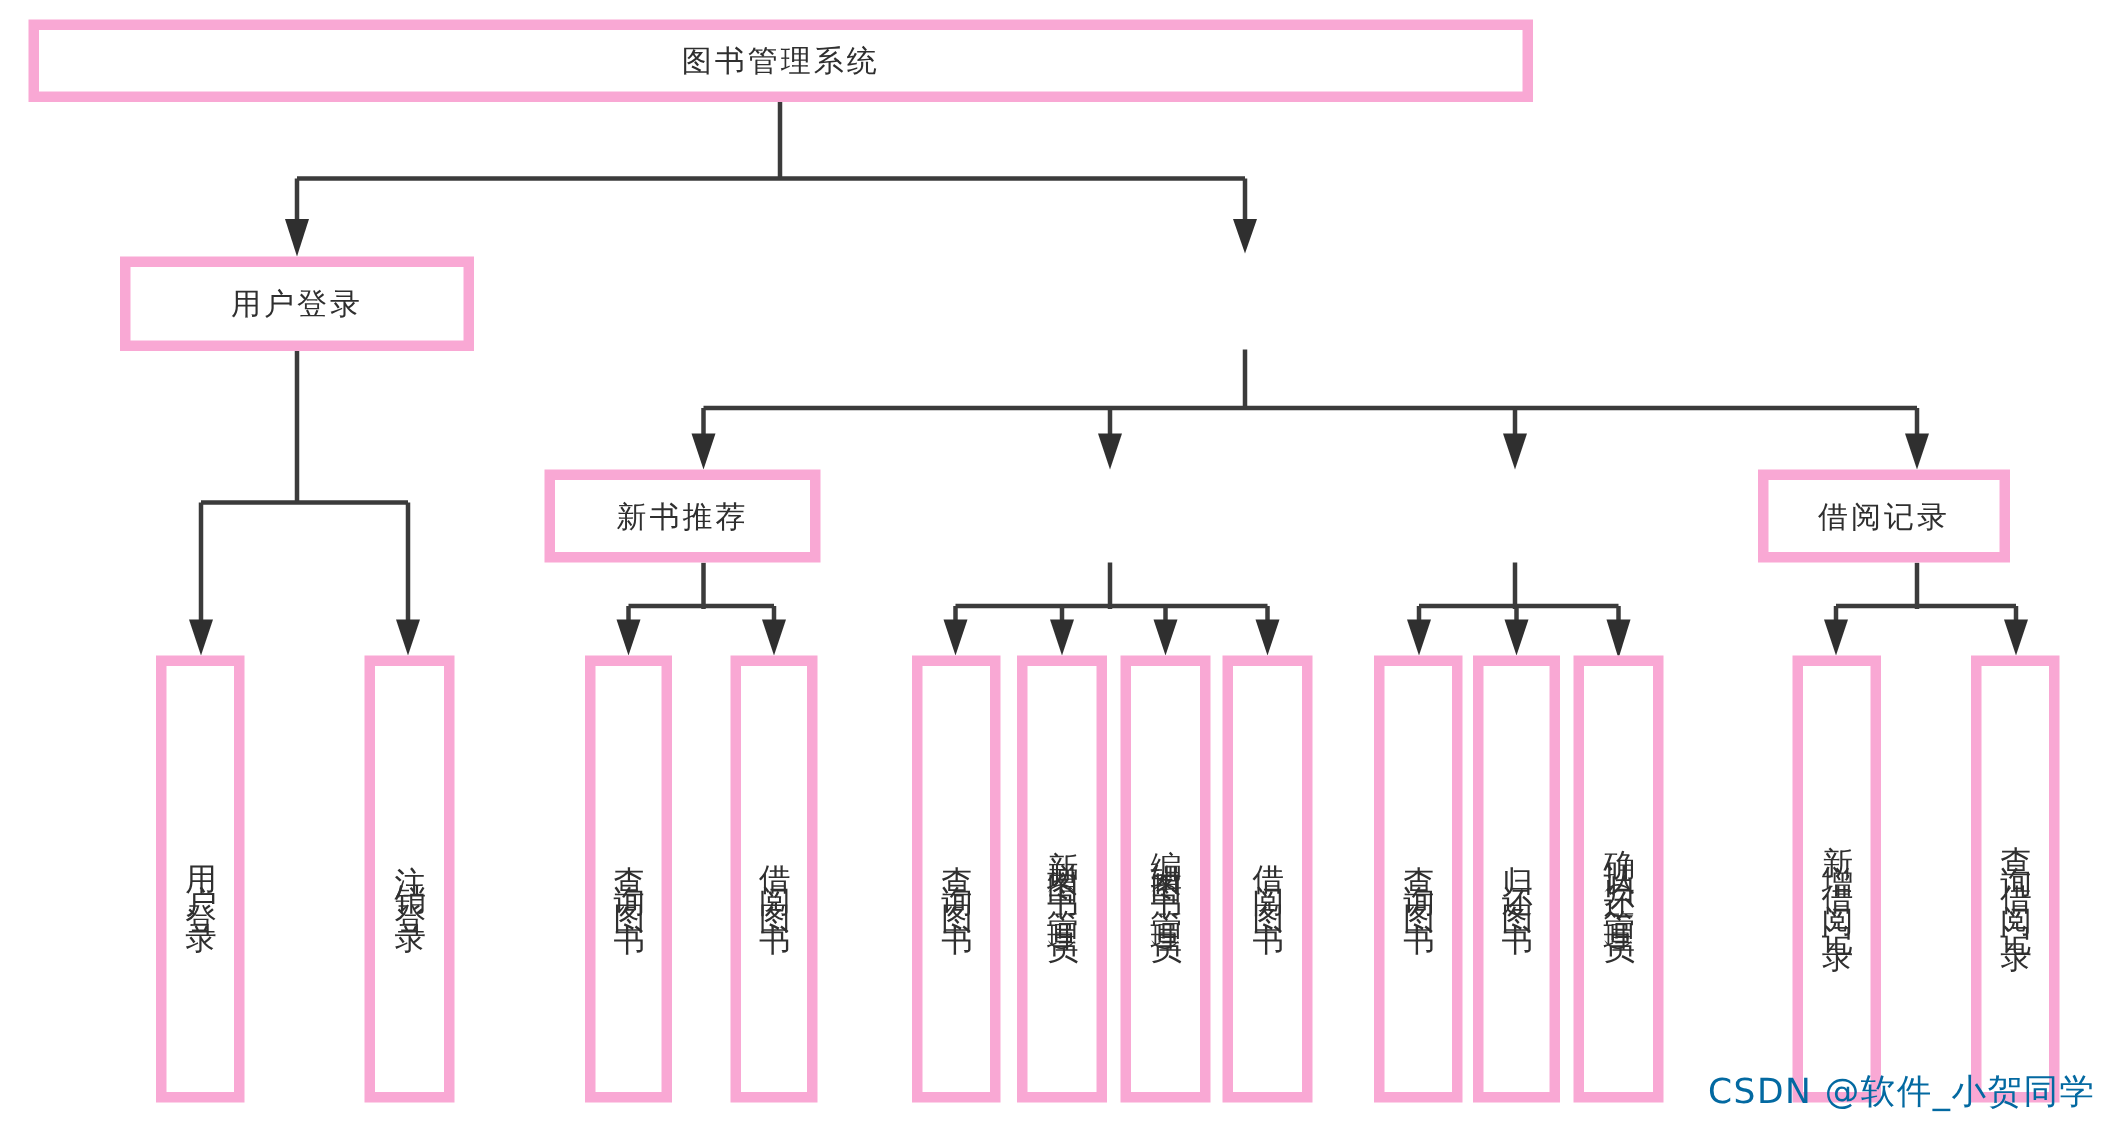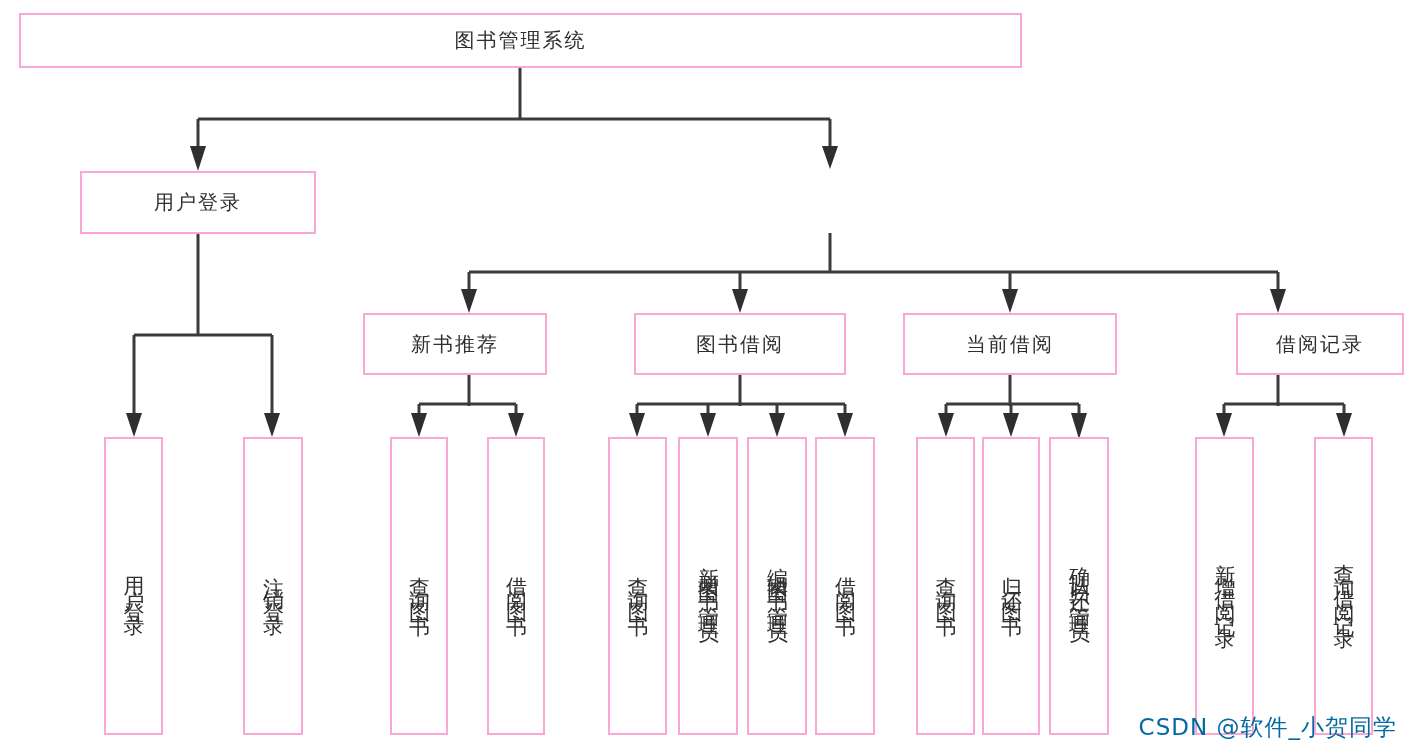--- a/index.html
+++ b/index.html
@@ -13,21 +13,21 @@
   }
   .connectors {
     position: absolute;
     left: 0; top: 0;
     width: 1405px; height: 747px;
   }
   .node {
     position: absolute;
     box-sizing: border-box;
     background: #ffffff;
-    border: 2px solid #f9a8d4;
+    border: 7px solid #f9a8d4;
     color: #2f2f2f;
     display: flex;
     align-items: center;
     justify-content: center;
     text-align: center;
   }
   .hbox {
     font-size: 20px;
     letter-spacing: 2px;
     white-space: nowrap;
@@ -40,21 +40,21 @@
     line-height: 1;
   }
   .vbox.tight { letter-spacing: 8px; }
   
   .n-root  { left: 19px;  top: 13px;  width: 1003px; height: 55px; }
   .n-login { left: 80px;  top: 171px; width: 236px;  height: 63px; }
   .n-mgmt  { left: 711px; top: 169px; width: 236px;  height: 64px; }
   .n-l3a { left: 363px;  top: 313px; width: 184px; height: 62px; }
   .n-l3b { left: 634px;  top: 313px; width: 212px; height: 62px; }
   .n-l3c { left: 903px;  top: 313px; width: 214px; height: 62px; }
-  .n-l3d { left: 1236px; top: 313px; width: 168px; height: 62px; }
+  .n-l3d { left: 1172px; top: 313px; width: 168px; height: 62px; }
   .leaf { top: 437px; height: 298px; }
   .f-1a { left: 104px;  width: 59px; }
   .f-1b { left: 243px;  width: 60px; }
   .f-2a { left: 390px;  width: 58px; }
   .f-2b { left: 487px;  width: 58px; }
   .f-3a { left: 608px;  width: 59px; }
   .f-3b { left: 678px;  width: 60px; }
   .f-3c { left: 747px;  width: 60px; }
   .f-3d { left: 815px;  width: 60px; }
   .f-4a { left: 916px;  width: 59px; }
@@ -154,22 +154,20 @@
       <line x1="1344" y1="404" x2="1344" y2="418"></line>
       <polygon points="1336,413 1352,413 1344,437"></polygon>
     </g>
   </svg>
 
   <div class="node hbox n-root">图书管理系统</div>
 
   <div class="node hbox n-login">用户登录</div>
 
   <div class="node hbox n-l3a">新书推荐</div>
-  <div class="node hbox n-l3b">图书借阅</div>
-  <div class="node hbox n-l3c">当前借阅</div>
   <div class="node hbox n-l3d">借阅记录</div>
 
   <div class="node vbox leaf f-1a">用户登录</div>
   <div class="node vbox leaf f-1b">注销登录</div>
 
   <div class="node vbox leaf f-2a">查询图书</div>
   <div class="node vbox leaf f-2b">借阅图书</div>
 
   <div class="node vbox leaf f-3a">查询图书</div>
   <div class="node vbox tight leaf f-3b">新增图书（管理员）</div>

